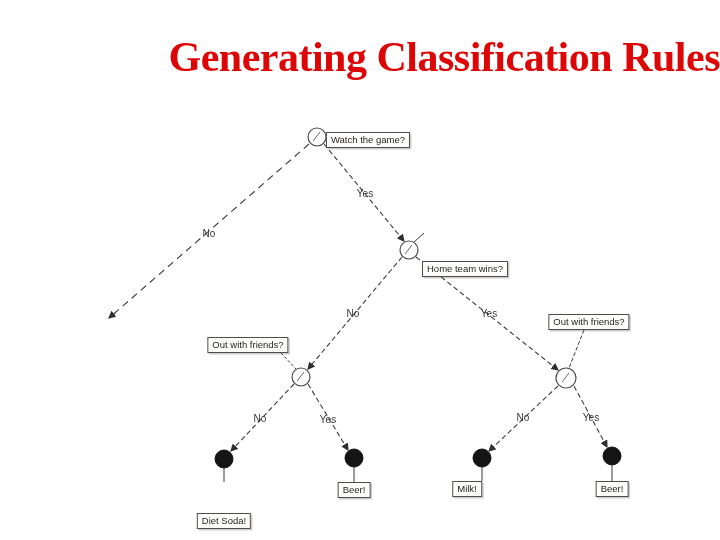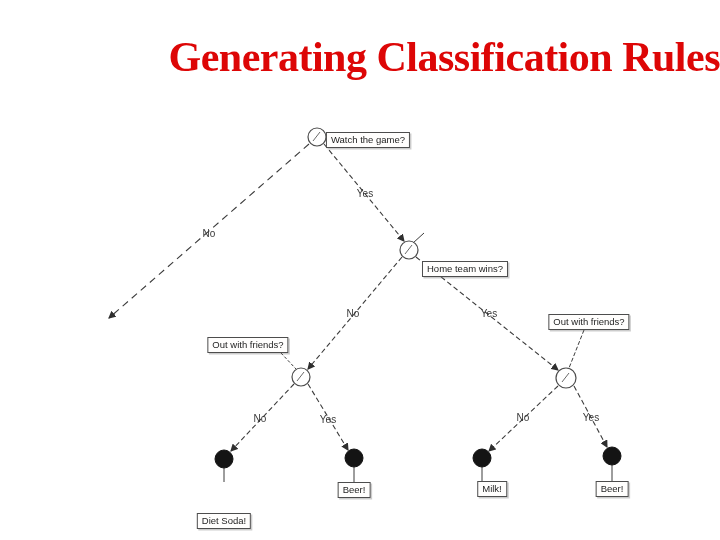--- a/index.html
+++ b/index.html
@@ -75,16 +75,16 @@
       <div class="edge-label" style="left: 260px; top: 418px;">No</div>
       <div class="edge-label" style="left: 328px; top: 419px;">Yes</div>
       <div class="edge-label" style="left: 523px; top: 417px;">No</div>
       <div class="edge-label" style="left: 591px; top: 417px;">Yes</div>
       <div class="node-label" style="left: 368px; top: 120px; margin-top: 20px;">Watch the game?</div>
       <div class="node-label" style="left: 465px; top: 225px; margin-top: 44px;">Home team wins?</div>
       <div class="node-label" style="left: 248px; top: 345px;">Out with friends?</div>
       <div class="node-label" style="left: 589px; top: 322px;">Out with friends?</div>
       <div class="node-label" style="left: 224px; top: 490px; margin-top: 31px;">Diet Soda!</div>
       <div class="node-label" style="left: 354px; top: 490px;">Beer!</div>
-      <div class="node-label" style="left: 492px; top: 489px;">Milk!</div>
+      <div class="node-label" style="left: 467px; top: 489px;">Milk!</div>
       <div class="node-label" style="left: 612px; top: 489px;">Beer!</div>
     </div>
 </div>
 
 </body></html>

